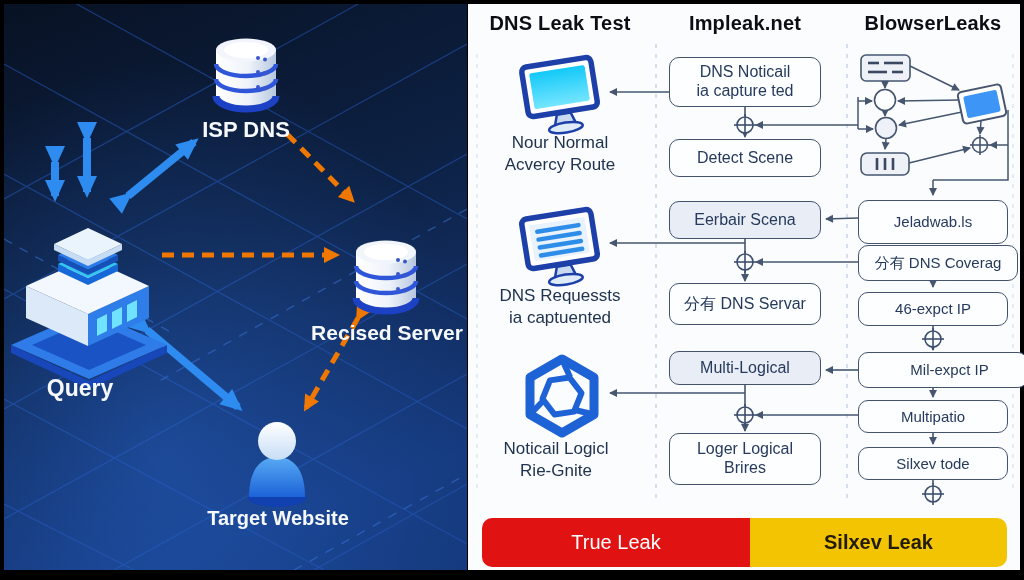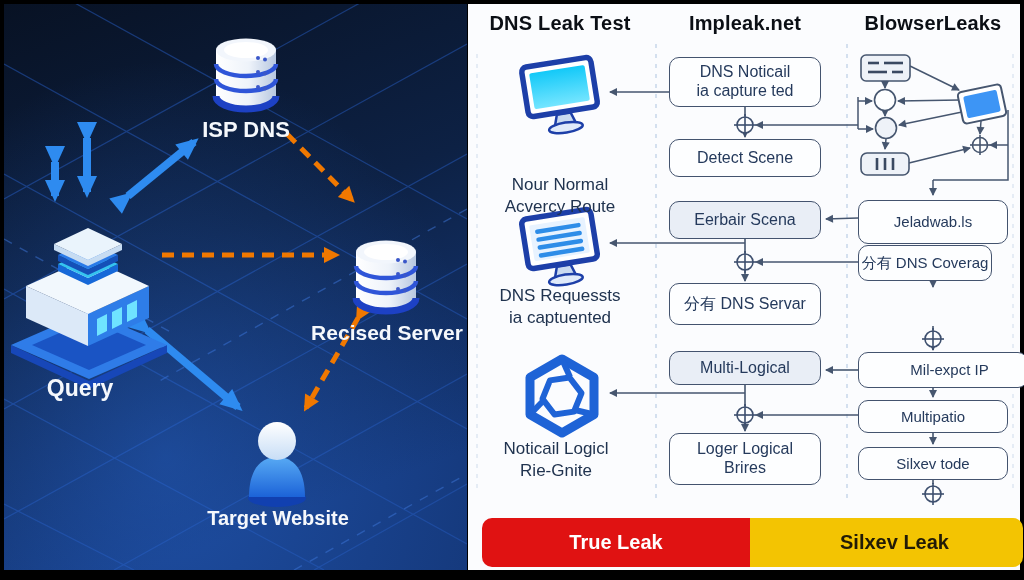--- a/index.html
+++ b/index.html
@@ -10,23 +10,23 @@
   .lpanel{position:absolute;left:4px;top:4px;width:463px;height:566px;}
   .rpanel{position:absolute;left:468px;top:4px;width:552px;height:566px;background:#fbfcfe;}
   .rpanel svg{position:absolute;left:0;top:0;}
   .chead{position:absolute;width:190px;text-align:center;font-size:20px;font-weight:700;color:#0b0f15;letter-spacing:.2px;}
   .fbox{position:absolute;border:1.6px solid #43536e;border-radius:10px;background:#fdfeff;
         display:flex;align-items:center;justify-content:center;text-align:center;
         color:#253a5c;font-size:16px;line-height:1.18;white-space:pre-line;font-weight:500;box-sizing:border-box;}
   .fbox.lt{background:#e9eef6;}
   .fbox.c3{font-size:15px;}
   .icolabel{position:absolute;width:164px;text-align:center;color:#20334f;font-size:17px;line-height:1.3;white-space:pre-line;font-weight:500;}
-  .leg{position:absolute;display:flex;align-items:center;justify-content:center;font-weight:700;height:49px;top:514px;}
+  .leg{position:absolute;display:flex;align-items:center;justify-content:center;font-weight:400;height:49px;top:514px;}
   .leg.red{left:14px;width:268px;background:#e01212;color:#fff;border-radius:10px 0 0 10px;font-size:20px;}
-  .leg.yel{left:282px;width:257px;background:#f3c402;color:#211b07;border-radius:0 10px 10px 0;font-size:20px;font-weight:600;padding-left:16px;}
+  .leg.yel{left:282px;width:257px;background:#f3c402;color:#211b07;border-radius:0 10px 10px 0;font-size:20px;font-weight:600;}
 </style>
 </head>
 <body>
 
 <div class="lpanel">
 <svg width="463" height="566" viewBox="0 0 463 566">
   <defs>
     <linearGradient id="bgG" x1="0" y1="0" x2="0.3" y2="1">
       <stop offset="0" stop-color="#081224"></stop>
           <stop offset="0.5" stop-color="#0d2144"></stop>
@@ -279,38 +279,39 @@
     <circle cx="465" cy="490" r="8" fill="#fdfeff" stroke="#3d4f6e" stroke-width="1.6"></circle>
     <line x1="465" y1="479" x2="465" y2="501" stroke="#3d4f6e" stroke-width="1.6"></line>
     <line x1="454" y1="490" x2="476" y2="490" stroke="#3d4f6e" stroke-width="1.6"></line>
   </g>
 </svg>
 
 <div class="chead" style="left:-3px;top:8px;">DNS Leak Test</div>
 <div class="chead" style="left:182px;top:8px;">Impleak.net</div>
 <div class="chead" style="left:370px;top:8px;">BlowserLeaks</div>
 
-<div class="icolabel" style="left:10px;top:128px;margin-top:42px;">Nour Normal
+<div class="icolabel" style="left:10px;top:128px;">Nour Normal
 Acvercy Route</div>
 <div class="icolabel" style="left:10px;top:281px;">DNS Requessts
 ia captuented</div>
 <div class="icolabel" style="left:6px;top:434px;">Noticail Logicl
 Rie-Gnite</div>
 
 <div class="fbox" style="left:201px;top:53px;width:152px;height:50px;">DNS Noticail
 ia capture ted</div>
 <div class="fbox" style="left:201px;top:135px;width:152px;height:38px;">Detect Scene</div>
 <div class="fbox lt" style="left:201px;top:197px;width:152px;height:38px;">Eerbair Scena</div>
 <div class="fbox lt" style="left:201px;top:347px;width:152px;height:34px;">Multi-Logical</div>
 <div class="fbox" style="left:201px;top:279px;width:152px;height:42px;">分有 DNS Servar</div>
 <div class="fbox" style="left:201px;top:429px;width:152px;height:52px;">Loger Logical
 Brires</div>
 
 <div class="fbox c3" style="left:390px;top:196px;width:150px;height:44px;">Jeladwab.ls</div>
-<div class="fbox c3" style="left:390px;top:241px;width:134px;height:36px;">分有 DNS Coverag</div>
+<div class="fbox c3" style="left:390px;top:241px;width:160px;height:36px;">分有 DNS Coverag</div>
+<div class="fbox c3" style="left:390px;top:288px;width:150px;height:34px;">46-expct IP</div>
 <div class="fbox c3" style="left:390px;top:348px;width:170px;height:36px;padding-left:13px;">Mil-expct IP</div>
 <div class="fbox c3" style="left:390px;top:396px;width:150px;height:33px;">Multipatio</div>
 <div class="fbox c3" style="left:390px;top:443px;width:150px;height:33px;">Silxev tode</div>
 
 <div class="leg red">True Leak</div>
 <div class="leg yel">Silxev Leak</div>
 
 </div>
 
 </body></html>

